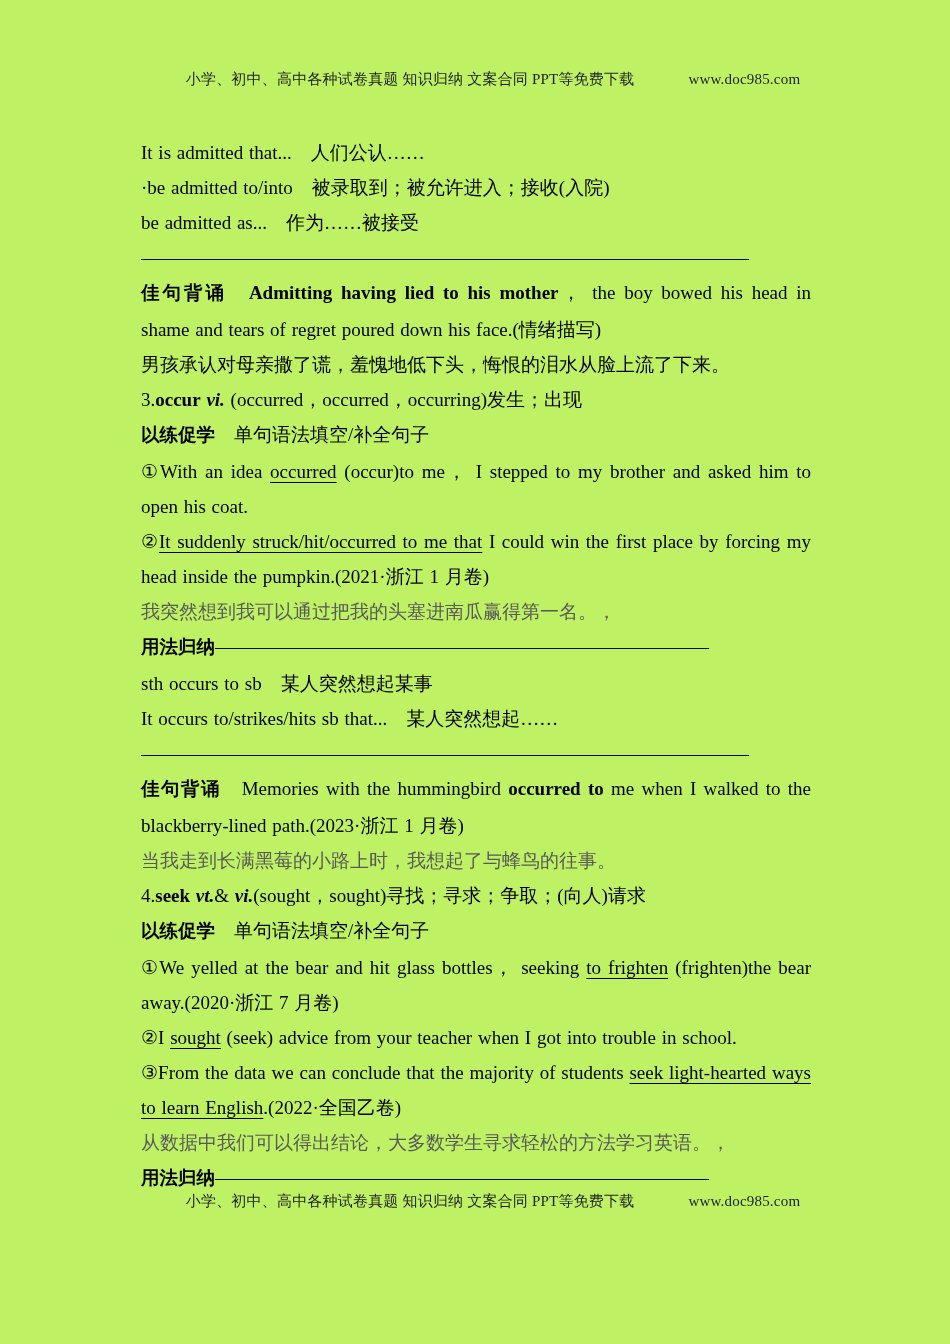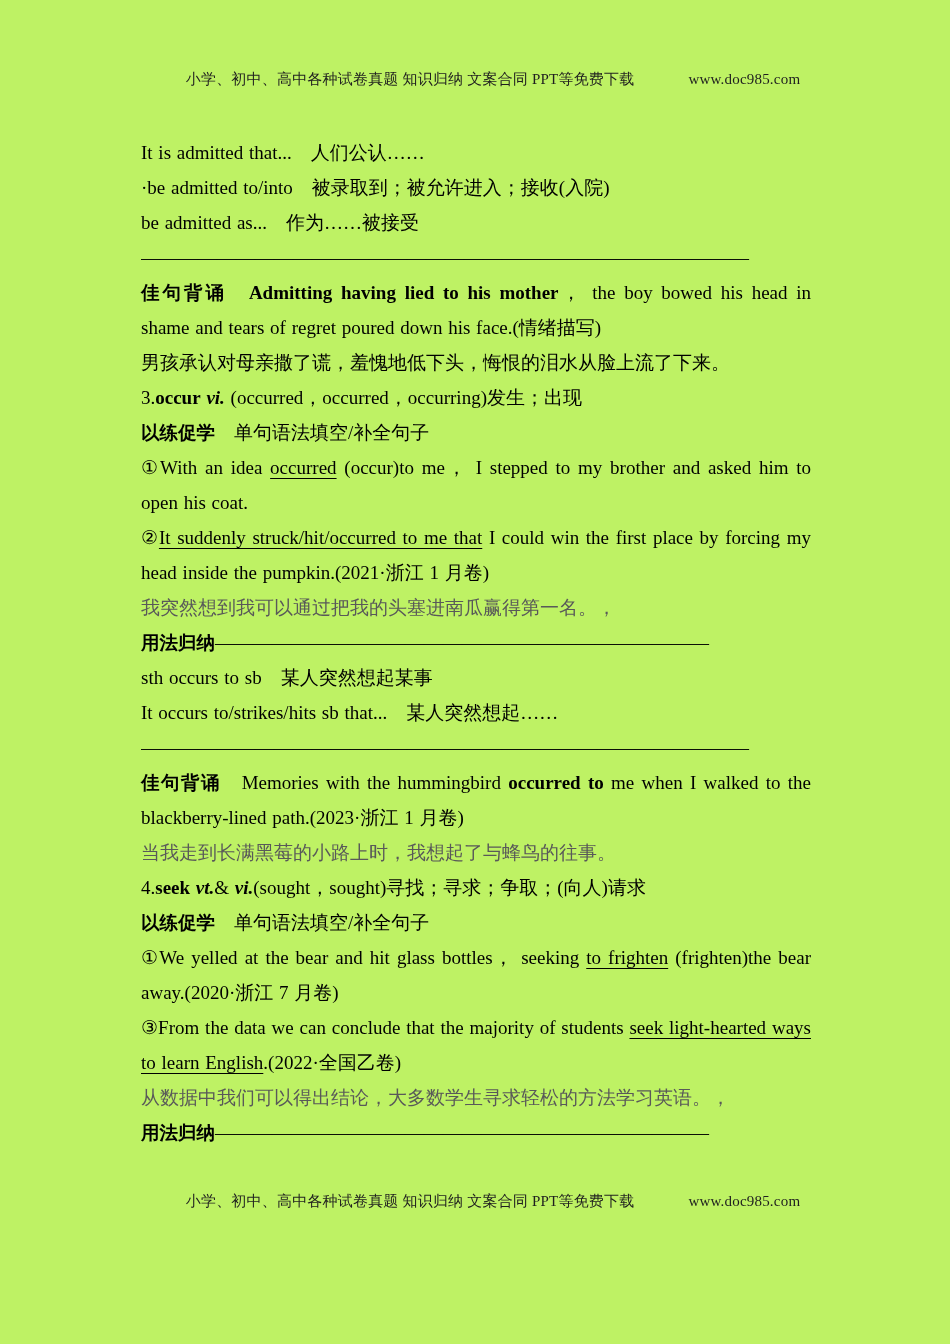--- a/index.html
+++ b/index.html
@@ -19,21 +19,21 @@
   .doc-body{position:absolute;top:135px;left:141px;width:670px;}
   .para{
     font-size:19px;line-height:35px;text-align:justify;
     margin:0;word-spacing:1px;
   }
   .para.nowrap{white-space:nowrap;overflow:hidden;text-align:left;}
   .para.divider{white-space:nowrap;overflow:hidden;text-align:left;}
   .bold{font-weight:bold;}
   .italic{font-style:italic;}
   .underline{text-decoration:underline;text-underline-offset:4px;text-decoration-thickness:1px;}
-  .label{font-family:Liberation Sans, sans-serif;font-weight:bold;font-size:18.5px;}
+  .label{font-family:Liberation Mono, monospace;font-weight:bold;font-size:18.5px;}
   .gray{color:#595959;}
 </style>
 </head>
 <body>
 
 <div class="page">
 
   <div class="page-header">
     <span class="hf-text">小学、初中、高中各种试卷真题 知识归纳 文案合同 PPT等免费下载</span>
     <span class="hf-url">www.doc985.com</span>
@@ -53,20 +53,21 @@
       <p class="para"><span class="gray">我突然想到我可以通过把我的头塞进南瓜赢得第一名。，</span></p>
       <p class="para nowrap"><span class="label">用法归纳</span><span>——————————————————————————</span></p>
       <p class="para"><span>sth occurs to sb　某人突然想起某事</span></p>
       <p class="para"><span>It occurs to/strikes/hits sb that...　某人突然想起……</span></p>
       <p class="para divider"><span>————————————————————————————————</span></p>
       <p class="para"><span class="label">佳句背诵</span><span>　Memories with the hummingbird </span><span class="bold">occurred to</span><span> me when I walked to the blackberry-lined path.(2023·浙江 1 月卷)</span></p>
       <p class="para"><span class="gray">当我走到长满黑莓的小路上时，我想起了与蜂鸟的往事。</span></p>
       <p class="para"><span>4.</span><span class="bold">seek</span><span> </span><span class="bold italic">vt.</span><span>&amp; </span><span class="bold italic">vi.</span><span>(sought，sought)寻找；寻求；争取；(向人)请求</span></p>
       <p class="para"><span class="label">以练促学</span><span>　单句语法填空/补全句子</span></p>
       <p class="para"><span>①We yelled at the bear and hit glass bottles， seeking </span><span class="underline">to frighten</span><span> (frighten)the bear away.(2020·浙江 7 月卷)</span></p>
+      <p class="para"><span>②I </span><span class="underline">sought</span><span> (seek) advice from your teacher when I got into trouble in school.</span></p>
       <p class="para"><span>③From the data we can conclude that the majority of students </span><span class="underline">seek light-hearted ways to learn English</span><span>.(2022·全国乙卷)</span></p>
       <p class="para"><span class="gray">从数据中我们可以得出结论，大多数学生寻求轻松的方法学习英语。，</span></p>
       <p class="para nowrap"><span class="label">用法归纳</span><span>——————————————————————————</span></p>
     </div>
 
   <div class="page-footer">
     <span class="hf-text">小学、初中、高中各种试卷真题 知识归纳 文案合同 PPT等免费下载</span>
     <span class="hf-url">www.doc985.com</span>
   </div>
 

